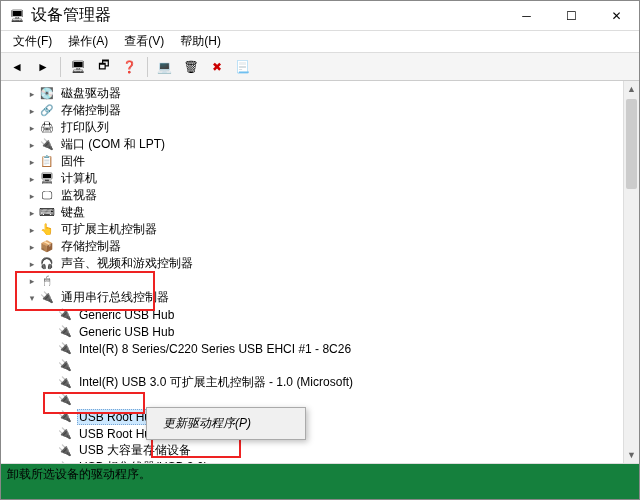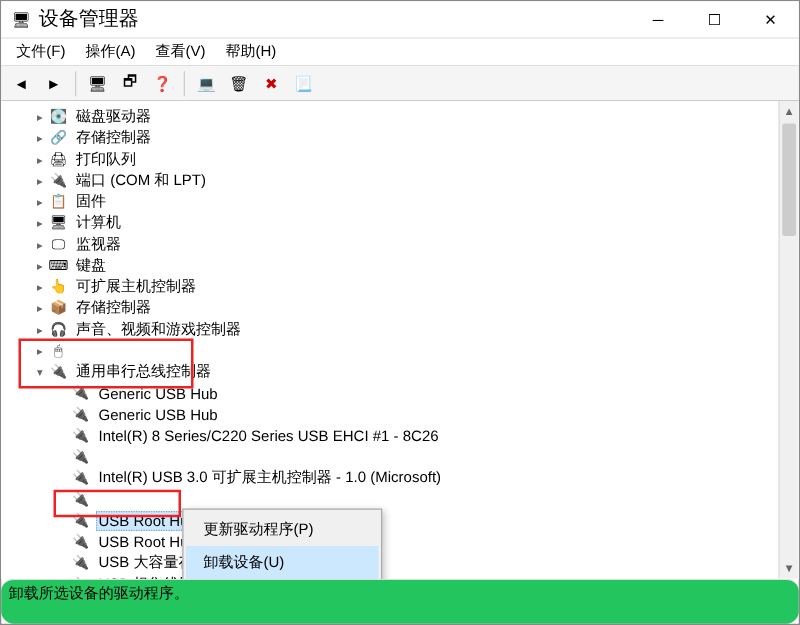--- a/index.html
+++ b/index.html
@@ -18,23 +18,23 @@
 .content { flex: 1; overflow: auto; padding: 4px 0 4px 2px; background: #fff; position: relative; }
 .tree { position: relative; }
 .row { display: flex; align-items: center; height: 17px; white-space: nowrap; padding-left: 4px; }
 .indent { display: inline-block; }
 .arrow { width: 14px; height: 14px; display: inline-flex; align-items: center; justify-content: center; cursor: pointer; color: #666; font-size: 9px; }
 .nico { width: 16px; height: 16px; margin-right: 4px; display: inline-flex; align-items: center; justify-content: center; font-size: 11px; }
 .label { cursor: default; padding: 0 2px; }
 .label.selected { background: #cce8ff; border: 1px dotted #7aa7d6; padding: 0 1px; }
 .redbox { position: absolute; border: 2px solid #e22; pointer-events: none; }
 .ctx-menu { position: absolute; background: #f0f0f0; border: 1px solid #aaa; box-shadow: 2px 2px 6px rgba(0,0,0,.25); padding: 2px; width: 160px; z-index: 10; }
-.ctx-item { padding: 5px 14px; cursor: pointer; }
+.ctx-item { padding: 5px 14px; cursor: pointer; font-style: italic; }
 .ctx-item.highlight { background: #cce8ff; }
-.status { height: 36px; border-top: 1px solid #ddd; padding: 2px 6px; font-size: 12px; background: #22c55e; border-radius: 10px; }
+.status { height: 36px; border-top: 1px solid #ddd; padding: 2px 6px; font-size: 12px; background: #15803d; }
 .scrollbar-v { position: absolute; right: 0; top: 0; bottom: 0; width: 16px; background: #f0f0f0; border-left: 1px solid #ddd; }
 .scroll-arrow { height: 16px; display:flex; align-items:center; justify-content:center; color:#666; font-size:9px; cursor:pointer;}
 .scroll-thumb { position:absolute; left:2px; right:2px; top:18px; height:90px; background:#ccc; border-radius:2px;}
 </style>
 </head>
 <body>
 
 <div class="window">
 
   <div class="titlebar">
@@ -223,21 +223,20 @@
           <span class="nico">🔌</span>
           <span class="label">USB 根集线器(USB 3.0)</span>
         </div>
       </div>
 
     <div class="redbox" style="left:14px; top:190px; width:140px; height:40px;"></div>
     <div class="redbox" style="left:42px; top:311px; width:102px; height:22px;"></div>
 
     <div class="ctx-menu" style="left:145px; top:326px;">
       <div class="ctx-item">更新驱动程序(P)</div>
-      <div class="ctx-item highlight">卸载设备(U)</div>
 
     </div>
     <div class="redbox" style="left:150px; top:357px; width:90px; height:20px;"></div>
 
     <div class="scrollbar-v">
       <div class="scroll-arrow">▲</div>
       <div class="scroll-thumb"></div>
       <div class="scroll-arrow" style="position:absolute;bottom:0;left:0;right:0;">▼</div>
     </div>
   </div>

